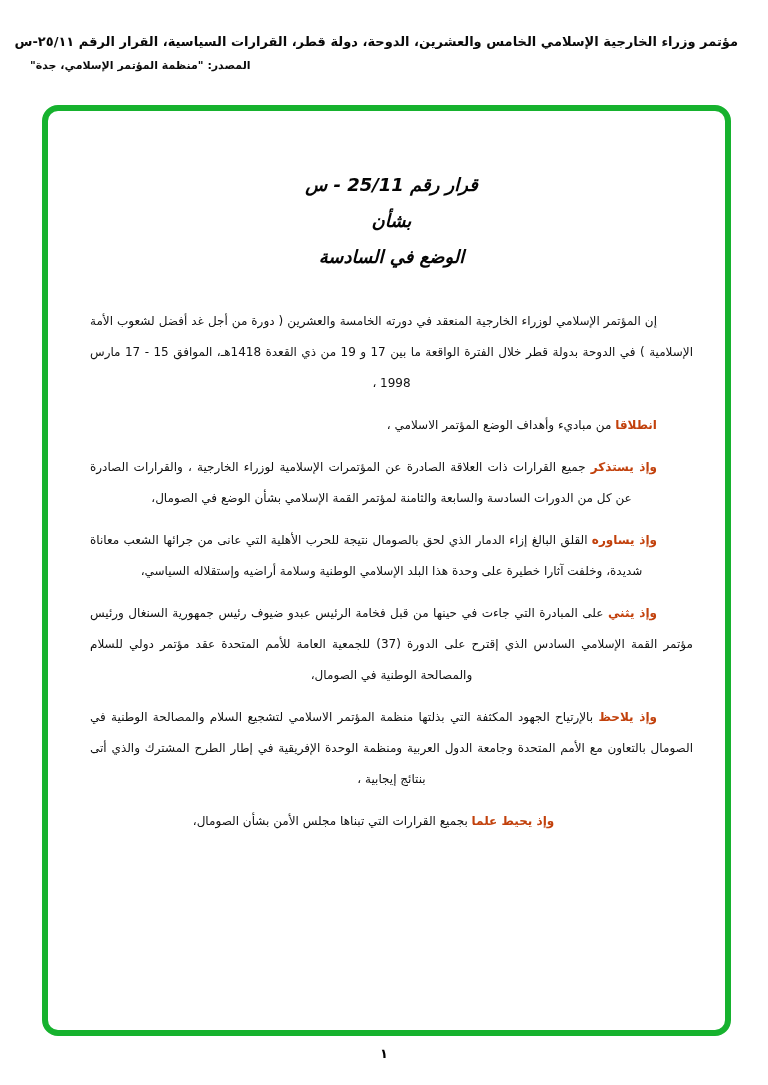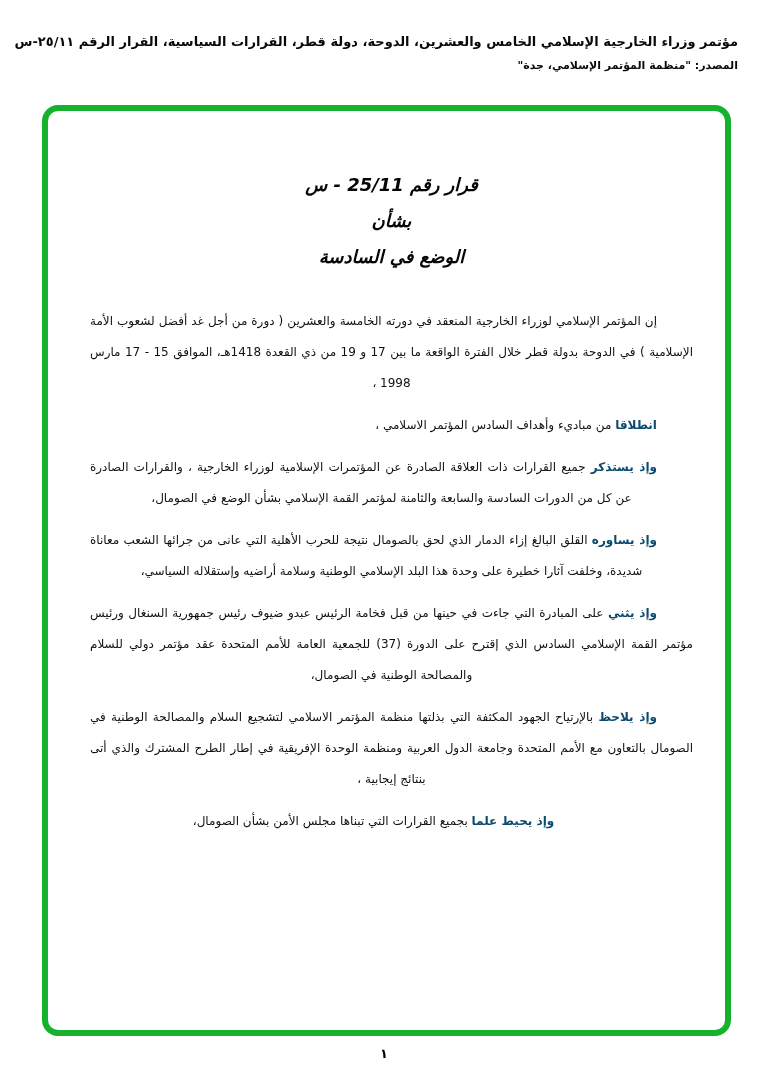--- a/index.html
+++ b/index.html
@@ -20,21 +20,21 @@
     inset: 0;
     background: #ffffff;
   }
   
   .top-header {
     position: absolute;
     top: 34px;
     left: 30px;
     right: 30px;
     direction: rtl;
-    text-align: right;
+    text-align: left;
   }
   .top-header .line1 {
     font-size: 13px;
     font-weight: bold;
     letter-spacing: 0;
     white-space: nowrap;
   }
   .top-header .line2 {
     margin-top: 10px;
     font-size: 11px;
@@ -79,21 +79,21 @@
     margin: 0 0 11px 0;
     text-align: justify;
     text-align-last: center;
     text-indent: 36px;
   }
   .body-text p.last-right {
     text-align-last: right;
   }
   .body-text p b {
     font-weight: bold;
-    color: #0c4a6e;
+    color: #c2410c;
   }
   
   .page-number {
     position: absolute;
     top: 1046px;
     left: 0;
     right: 0;
     text-align: center;
     font-size: 13px;
     font-weight: bold;
@@ -116,21 +116,21 @@
       <div class="title-block">
         <div>قرار رقم 25/11 - س</div>
         <div>بشأن</div>
         <div>الوضع في السادسة</div>
       </div>
 
       <div class="body-text">
 
         <p><b></b><span>إن المؤتمر الإسلامي لوزراء الخارجية المنعقد في دورته الخامسة والعشرين ( دورة من أجل غد أفضل لشعوب الأمة الإسلامية ) في  الدوحة بدولة قطر خلال الفترة الواقعة ما بين 17 و 19 من ذي القعدة 1418هـ، الموافق 15 - 17 مارس 1998 ،</span></p>
 
-        <p class="last-right"><b>انطلاقا</b><span> من مباديء وأهداف السادس المؤتمر الاسلامي ،</span></p>
+        <p class="last-right"><b>انطلاقا</b><span> من مباديء وأهداف الوضع المؤتمر الاسلامي ،</span></p>
 
         <p><b>وإذ يستذكر</b><span> جميع القرارات ذات العلاقة الصادرة عن المؤتمرات الإسلامية لوزراء الخارجية ، والقرارات الصادرة عن كل من الدورات السادسة والسابعة والثامنة لمؤتمر القمة الإسلامي بشأن الوضع في الصومال،</span></p>
 
         <p><b>وإذ يساوره</b><span> القلق البالغ إزاء الدمار الذي لحق بالصومال نتيجة للحرب الأهلية التي عانى من جرائها الشعب معاناة شديدة، وخلفت آثارا خطيرة على وحدة هذا البلد الإسلامي الوطنية وسلامة أراضيه وإستقلاله السياسي،</span></p>
 
         <p><b>وإذ يثني</b><span> على المبادرة التي جاءت في حينها من قبل فخامة الرئيس عبدو ضيوف رئيس جمهورية السنغال ورئيس مؤتمر القمة الإسلامي السادس الذي إقترح على الدورة (37) للجمعية العامة للأمم المتحدة عقد مؤتمر دولي للسلام والمصالحة الوطنية في الصومال،</span></p>
 
 
         <p><b>وإذ يلاحظ</b><span> بالإرتياح الجهود المكثفة التي بذلتها منظمة المؤتمر الاسلامي لتشجيع السلام والمصالحة الوطنية في الصومال بالتعاون مع الأمم المتحدة وجامعة الدول العربية ومنظمة الوحدة الإفريقية في إطار الطرح المشترك والذي أتى بنتائج إيجابية ،</span></p>
 

